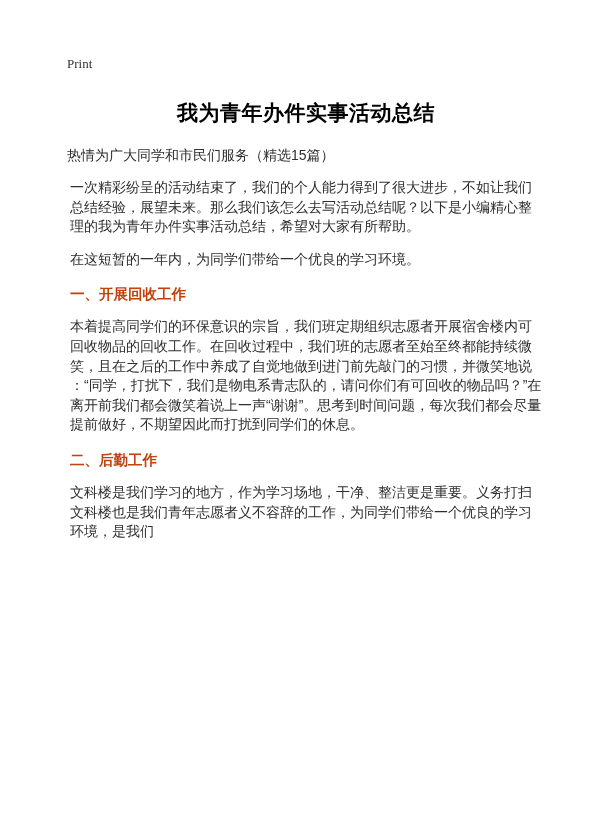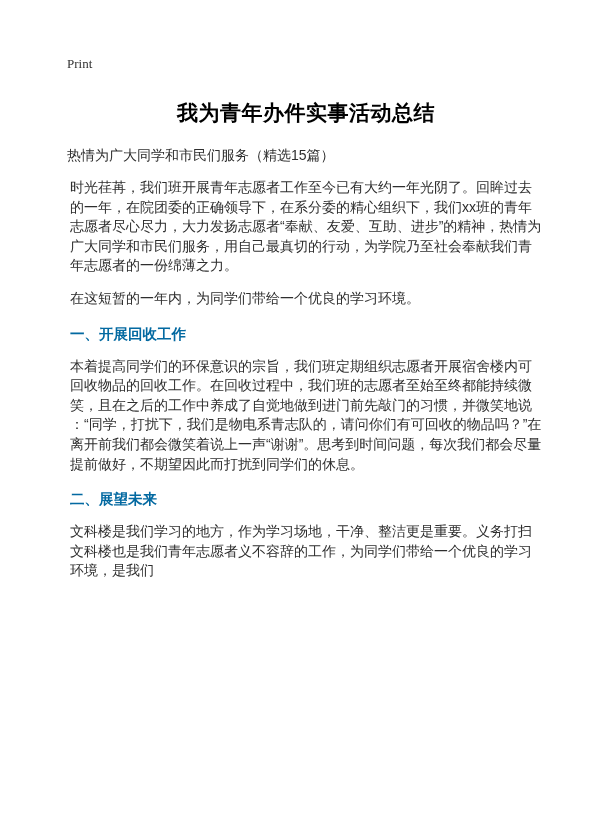--- a/index.html
+++ b/index.html
@@ -47,47 +47,47 @@
   .doc-body h2 {
     margin-top: 15px;
     font-size: 14.5px;
     font-weight: bold;
     color: #222222;
   }
   .doc-body h3 {
     margin-top: 16px;
     font-size: 14.5px;
     font-weight: bold;
-    color: #0369a1;
+    color: #c2410c;
   }
 </style>
 </head>
 <body>
 
 <div class="page">
   <div class="content">
 
     <span class="print-link">Print</span>
 
     <h1 class="doc-title">我为青年办件实事活动总结</h1>
 
     <div class="doc-subtitle">热情为广大同学和市民们服务（精选15篇）</div>
 
     <article class="doc-body">
+      <p>一次精彩纷呈的活动结束了，我们的个人能力得到了很大进步，不如让我们总结经验，展望未来。那么我们该怎么去写活动总结呢？以下是小编精心整理的我为青年办件实事活动总结，希望对大家有所帮助。</p>
 
 
-      <p>时光荏苒，我们班开展青年志愿者工作至今已有大约一年光阴了。回眸过去的一年，在院团委的正确领导下，在系分委的精心组织下，我们xx班的青年志愿者尽心尽力，大力发扬志愿者“奉献、友爱、互助、进步”的精神，热情为广大同学和市民们服务，用自己最真切的行动，为学院乃至社会奉献我们青年志愿者的一份绵薄之力。</p>
 
       <p>在这短暂的一年内，为同学们带给一个优良的学习环境。</p>
 
       <h3>一、开展回收工作</h3>
 
       <p>本着提高同学们的环保意识的宗旨，我们班定期组织志愿者开展宿舍楼内可回收物品的回收工作。在回收过程中，我们班的志愿者至始至终都能持续微笑，且在之后的工作中养成了自觉地做到进门前先敲门的习惯，并微笑地说：“同学，打扰下，我们是物电系青志队的，请问你们有可回收的物品吗？”在离开前我们都会微笑着说上一声“谢谢”。思考到时间问题，每次我们都会尽量提前做好，不期望因此而打扰到同学们的休息。</p>
 
-      <h3>二、展望未来</h3>
+      <h3>二、后勤工作</h3>
 
 
 
       <p>文科楼是我们学习的地方，作为学习场地，干净、整洁更是重要。义务打扫文科楼也是我们青年志愿者义不容辞的工作，为同学们带给一个优良的学习环境，是我们</p>
     </article>
 
   </div>
 </div>
 
 </body></html>

